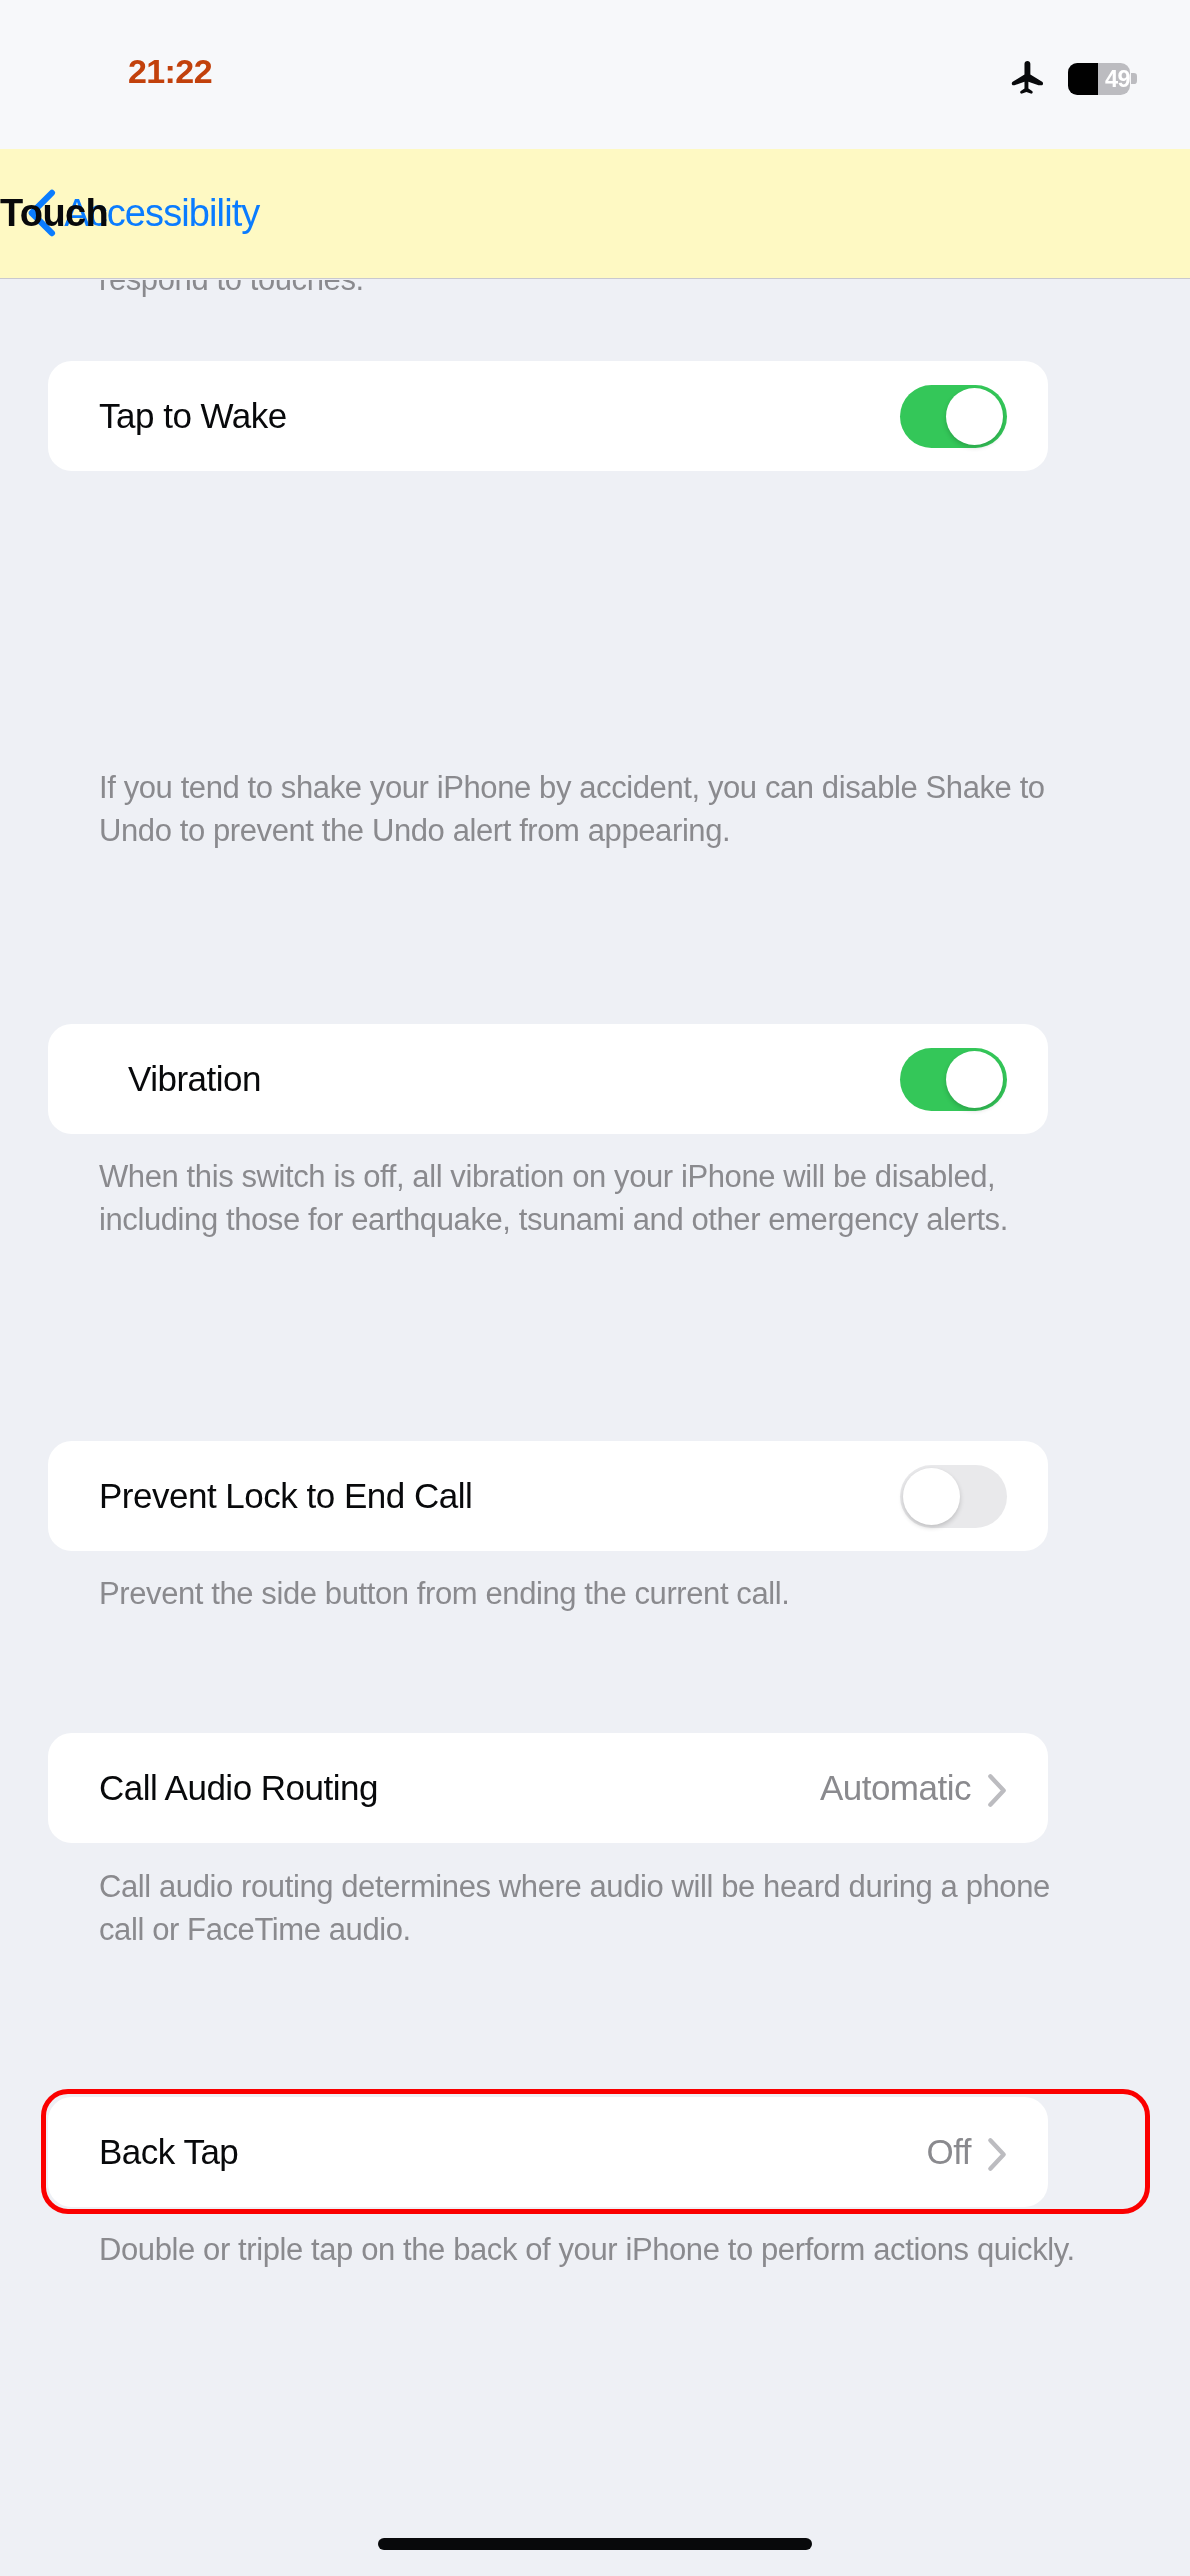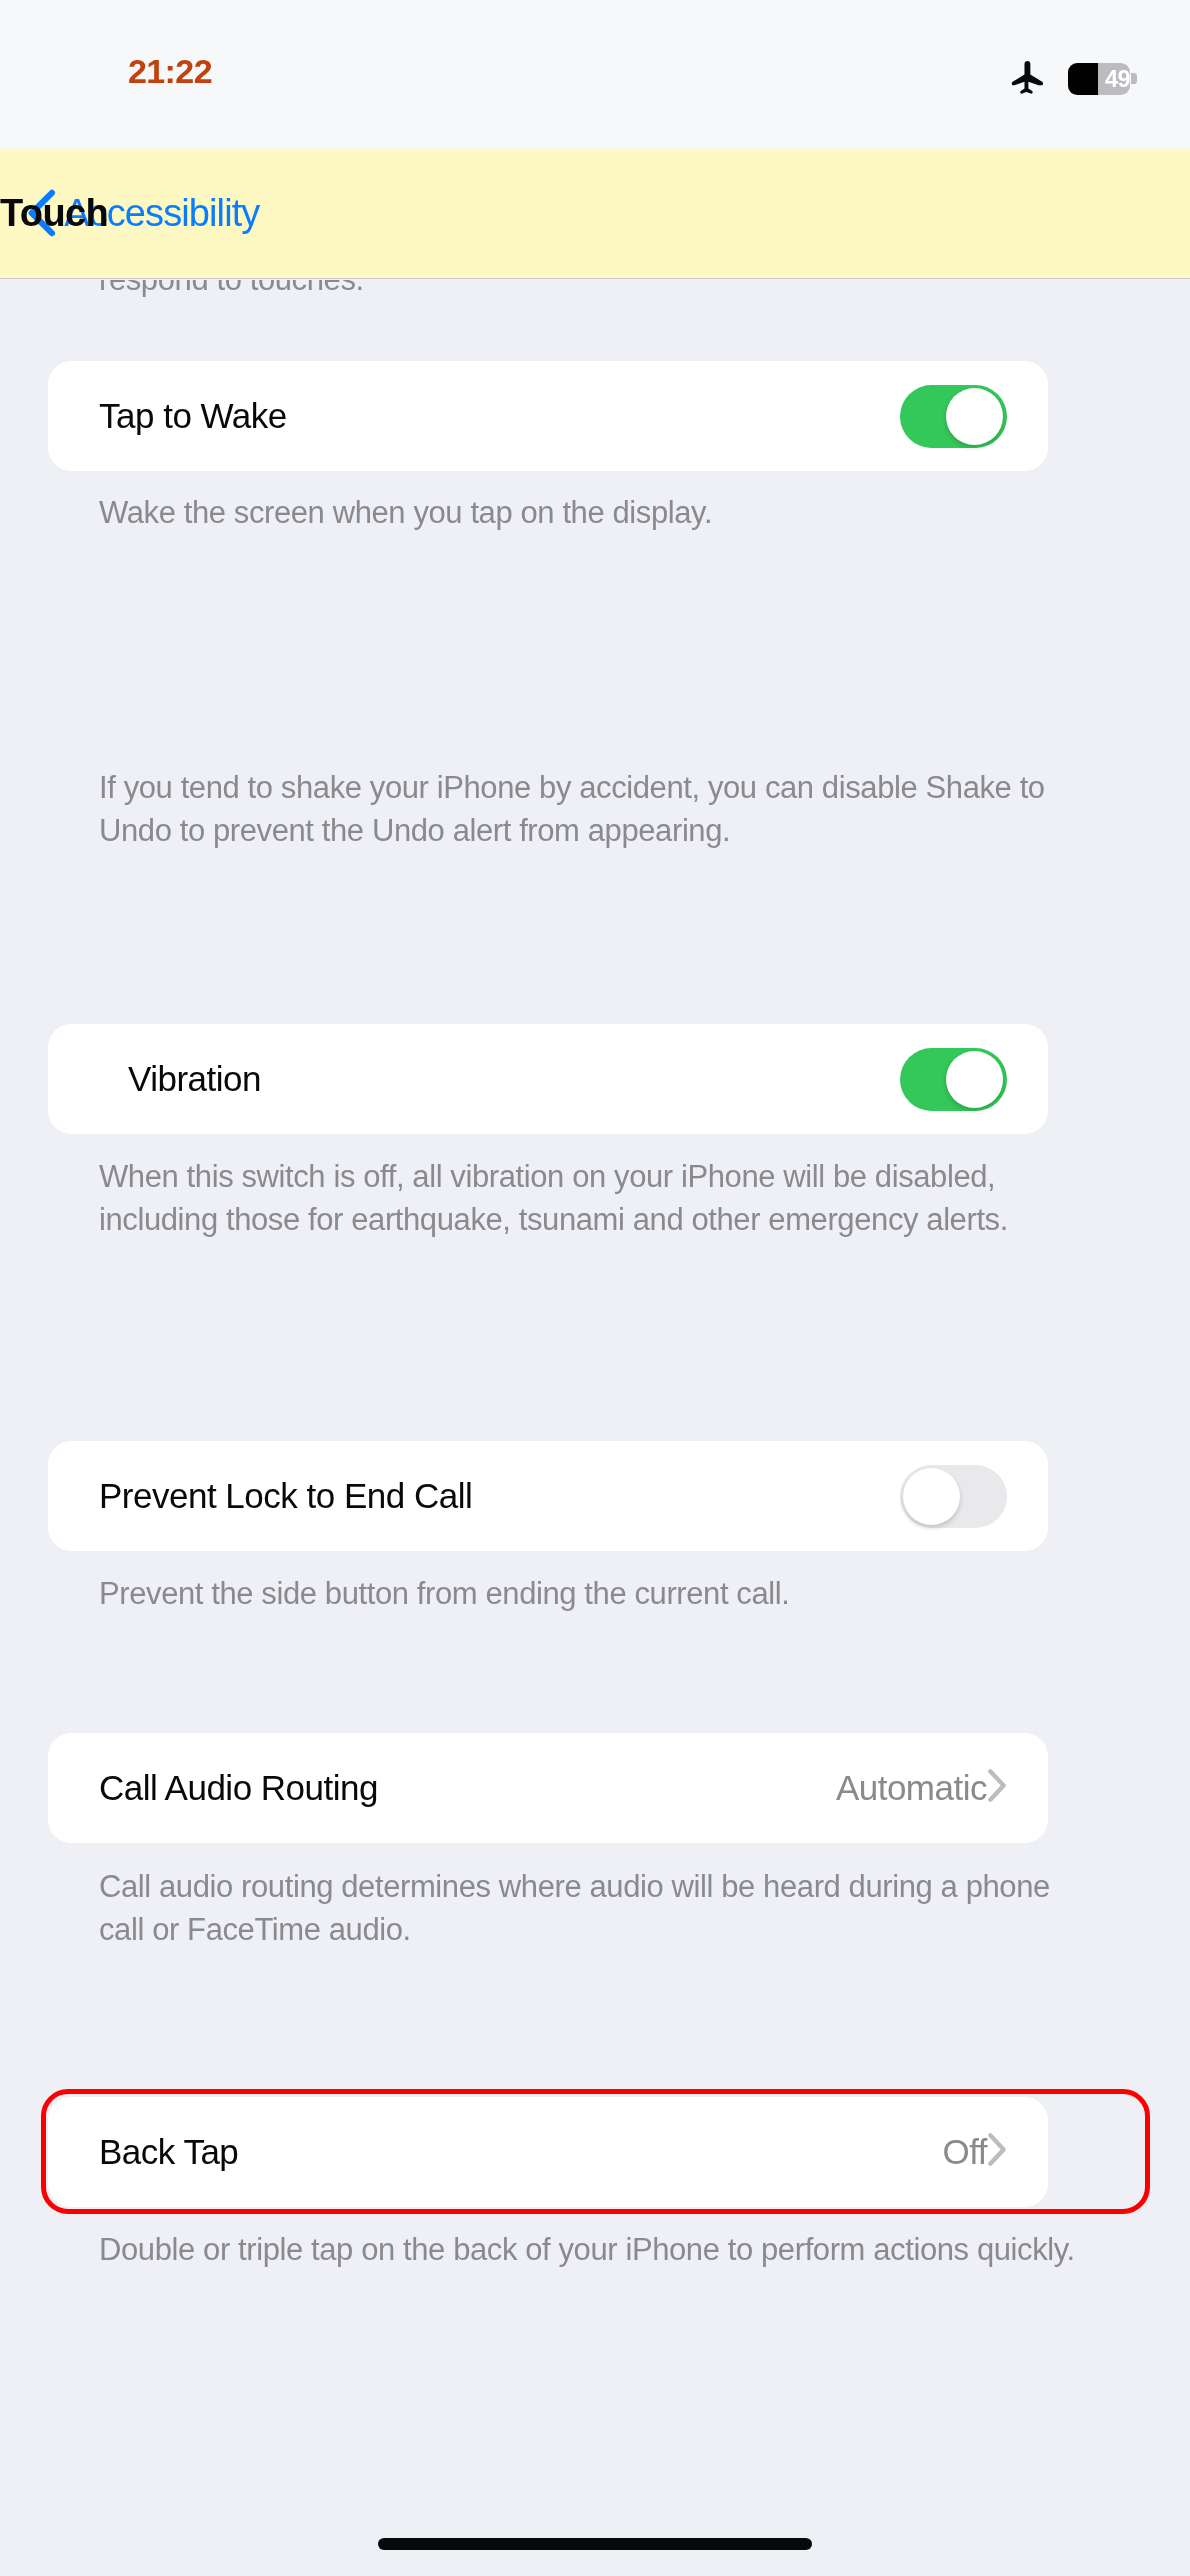--- a/index.html
+++ b/index.html
@@ -159,21 +159,22 @@
     height: 100%;
     padding: 0 41px 0 51px;
   }
   .row-label {
     font-size: 35px;
     color: #08090b;
     letter-spacing: -0.5px;
   }
   .row-right {
     display: flex;
-    align-items: flex-start;
+    align-items: flex-end;
+    gap: 16px;
     margin-left: 10px;
   }
   .row-value {
     font-size: 35px;
     color: #8a8a8e;
     letter-spacing: -0.5px;
   }
   .chevron {
     display: block;
   }
@@ -265,21 +266,20 @@
     <div class="clipped-footer">respond to touches.</div>
 
     <div class="card" style="top:81px;height:110px;">
       <div class="row">
         <span class="row-label">Tap to Wake</span>
         <span class="toggle on">
             <span class="knob"></span>
           </span>
       </div>
     </div>
-    <div class="footer-text" style="top:211px;">Wake the screen when you tap on the display.</div>
 
     <div class="footer-text" style="top:486px;">If you tend to shake your iPhone by accident, you can disable Shake to Undo to prevent the Undo alert from appearing.</div>
 
     <div class="card" style="top:744px;height:110px;padding-left:29px;">
       <div class="row">
         <span class="row-label">Vibration</span>
         <span class="toggle on">
             <span class="knob"></span>
           </span>
       </div>

